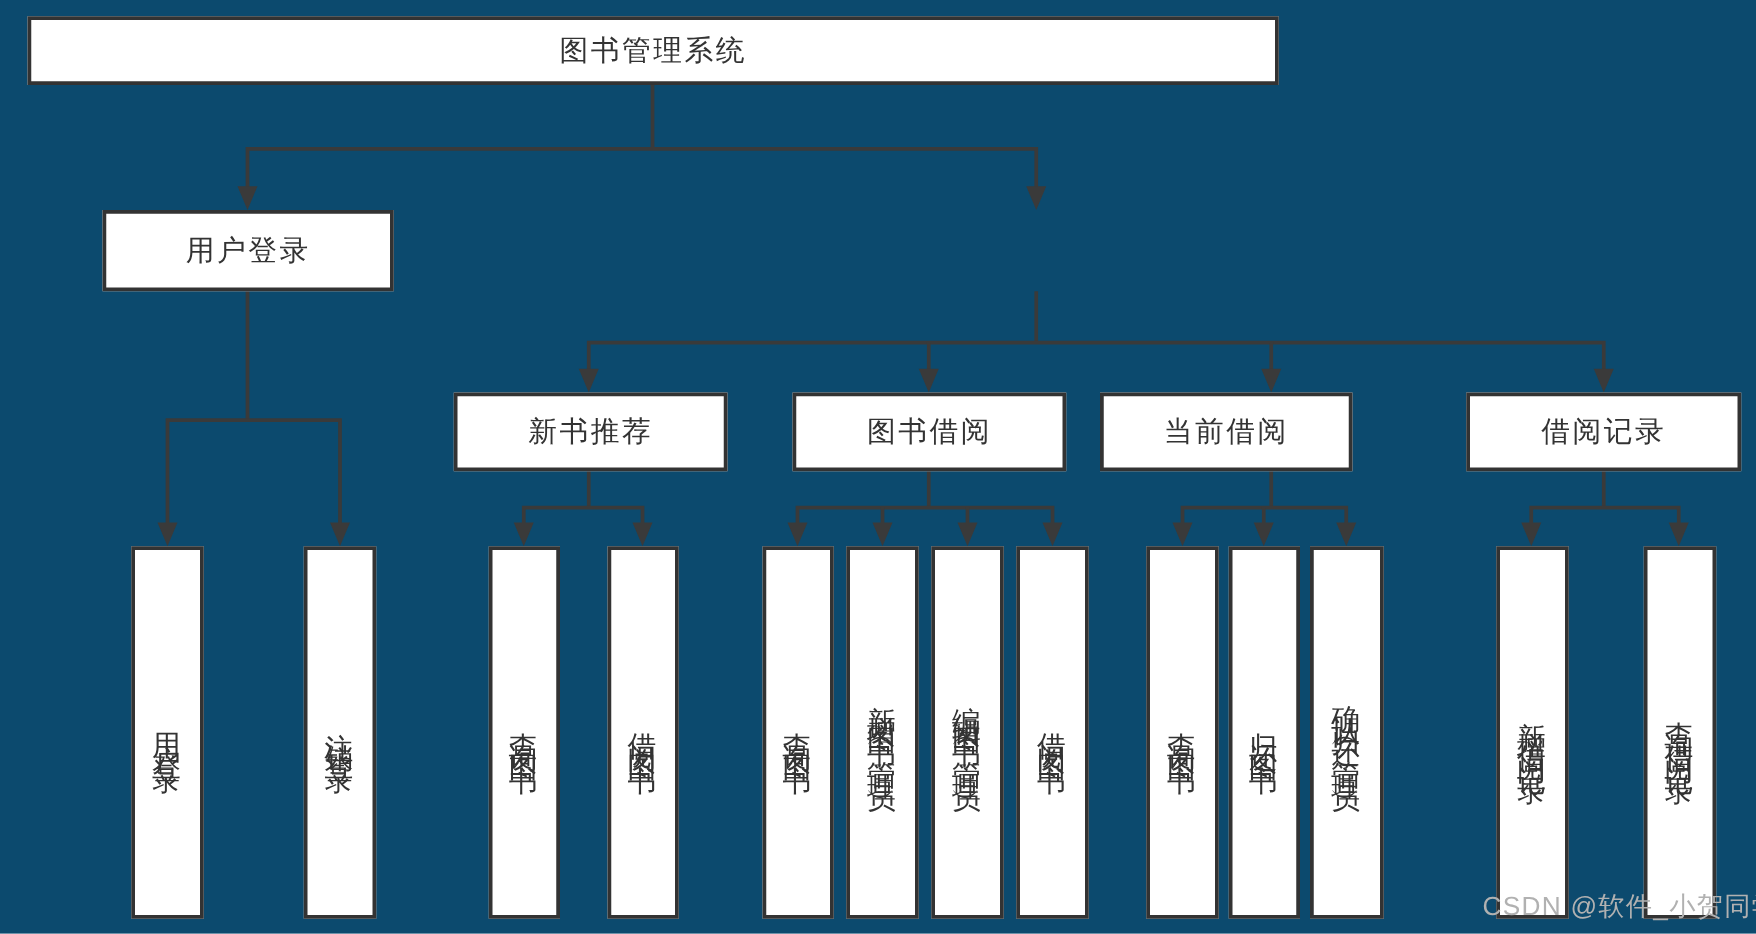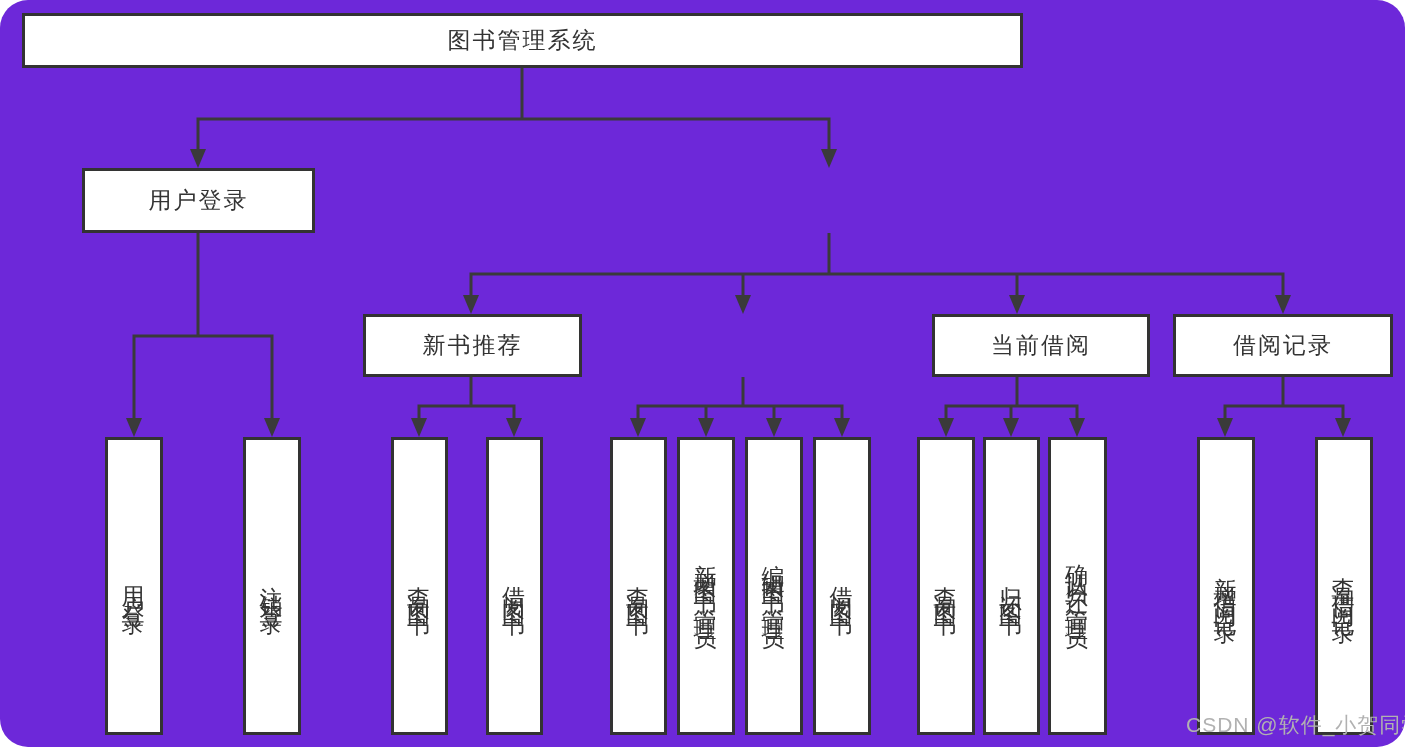--- a/index.html
+++ b/index.html
@@ -1,18 +1,18 @@
 <!DOCTYPE html>
 <html><head>
 <meta charset="utf-8">
 <style>
   html,body{margin:0;padding:0;background:#ffffff;}
   #canvas{
-    position:relative;width:1405px;height:747px;background:#6d28d9;
-    font-family:"Liberation Sans","DejaVu Sans",sans-serif;overflow:hidden;border-radius:28px;
+    position:relative;width:1405px;height:747px;background:#0c4a6e;
+    font-family:"Liberation Sans","DejaVu Sans",sans-serif;overflow:hidden;
   }
   #edges{position:absolute;left:0;top:0;z-index:1;}
   #edges path{stroke:#3a3a3a;stroke-width:3;fill:none;}
   #edges polygon{fill:#3a3a3a;stroke:none;}
   .box{
     position:absolute;box-sizing:border-box;border:3px solid #333333;background:#ffffff;
     display:flex;align-items:center;justify-content:center;color:#333333;z-index:2;
   }
   .box.h span{font-size:23px;letter-spacing:2px;white-space:nowrap;}
   .box.v span{
@@ -88,21 +88,24 @@
     <span>图书管理系统</span>
   </div>
 
   <div class="box h" style="left:82px;top:168px;width:233px;height:65px">
     <span>用户登录</span>
   </div>
 
   <div class="box h" style="left:363px;top:314px;width:219px;height:63px">
     <span>新书推荐</span>
   </div>
-  <div class="box h" style="left:932px;top:314px;width:218px;height:63px">
+  <div class="box h" style="left:634px;top:314px;width:219px;height:63px">
+    <span>图书借阅</span>
+  </div>
+  <div class="box h" style="left:880px;top:314px;width:202px;height:63px">
     <span>当前借阅</span>
   </div>
   <div class="box h" style="left:1173px;top:314px;width:220px;height:63px">
     <span>借阅记录</span>
   </div>
 
   <div class="box v" style="left:105px;top:437px;width:58px;height:298px">
     <span>用户登录</span>
   </div>
   <div class="box v" style="left:243px;top:437px;width:58px;height:298px">

